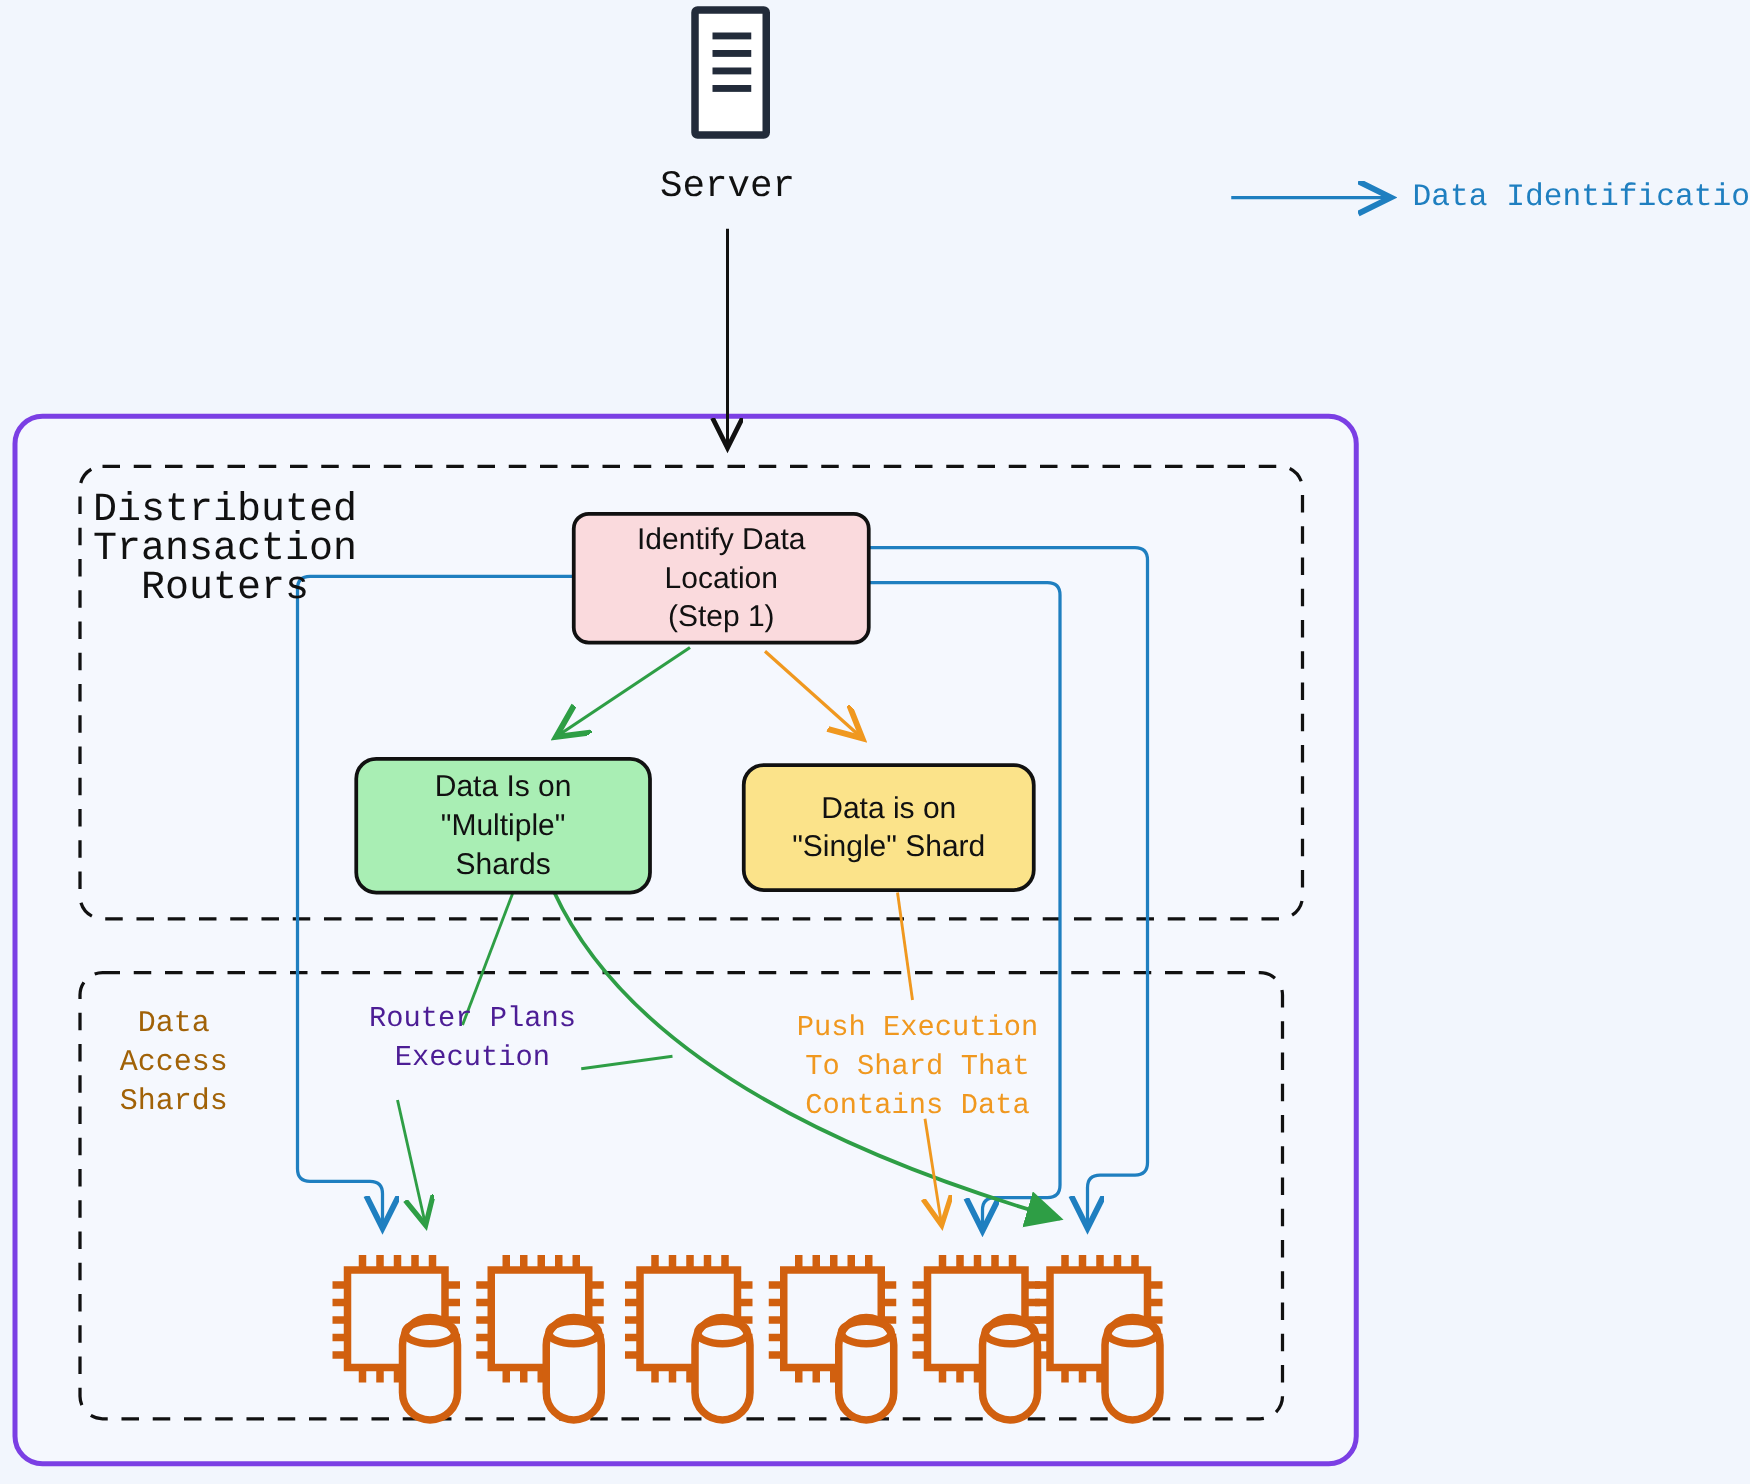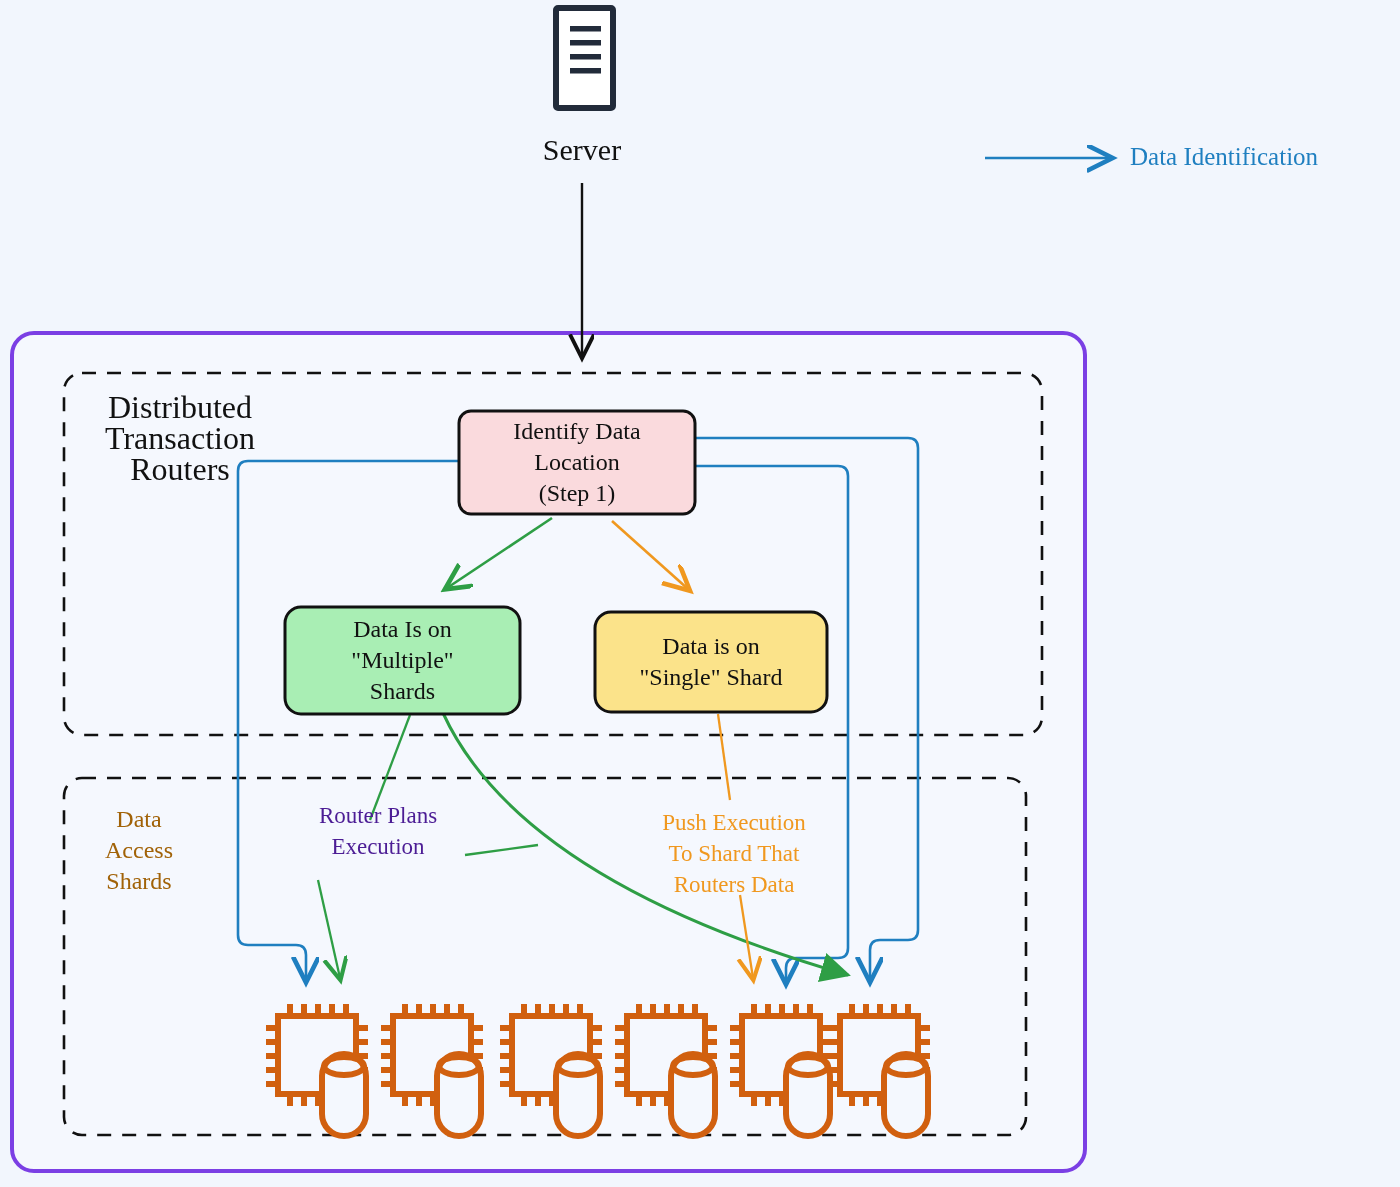--- a/index.html
+++ b/index.html
@@ -11,27 +11,27 @@
     position: relative;
     overflow: hidden;
     font-family: "DejaVu Sans Mono", "Liberation Mono", monospace;
   }
   #canvas { position: absolute; inset: 0; }
   svg.layer { position: absolute; left: 0; top: 0; width: 1400px; height: 1187px; overflow: visible; }
   .node-text {
     position: absolute;
     display: flex; align-items: center; justify-content: center;
     text-align: center;
-    font-family: Liberation Serif, serif;
+    font-family: Liberation Sans, sans-serif;
     pointer-events: none;
     white-space: pre;
   }
   .lbl {
     position: absolute;
-    font-family: Liberation Serif, serif;
+    font-family: Liberation Mono, monospace;
     white-space: pre;
     text-align: center;
   }
 </style>
 </head>
 <body>
 
 <div id="canvas">
 
   <svg class="layer">
@@ -175,15 +175,15 @@
 Shards</div>
 
   <div class="node-text" style="left:595px; top:612px; width:232px; height:100px; font-size:24px; line-height:31px; color:#111;">Data is on
 "Single" Shard</div>
 
   <div class="lbl" style="left:280px; top:800px; width:196px; font-size:23px; line-height:31px; color:#4c1d95;">Router Plans
 Execution</div>
 
   <div class="lbl" style="left:632px; top:807px; width:204px; font-size:23px; line-height:31px; color:#f0981f;">Push Execution
 To Shard That
-Routers Data</div>
+Contains Data</div>
 
 </div>
 
 </body></html>

